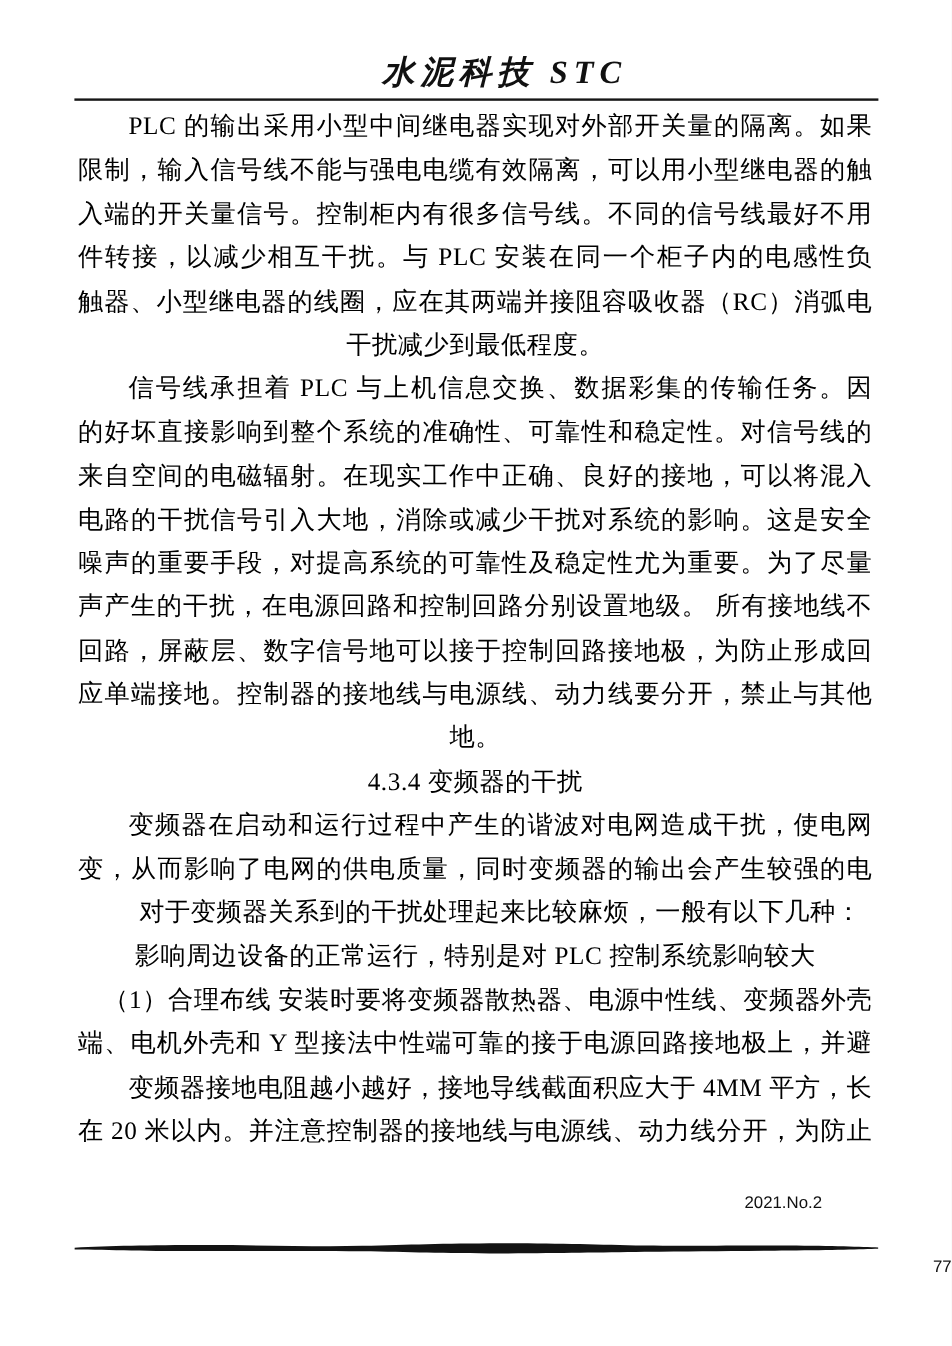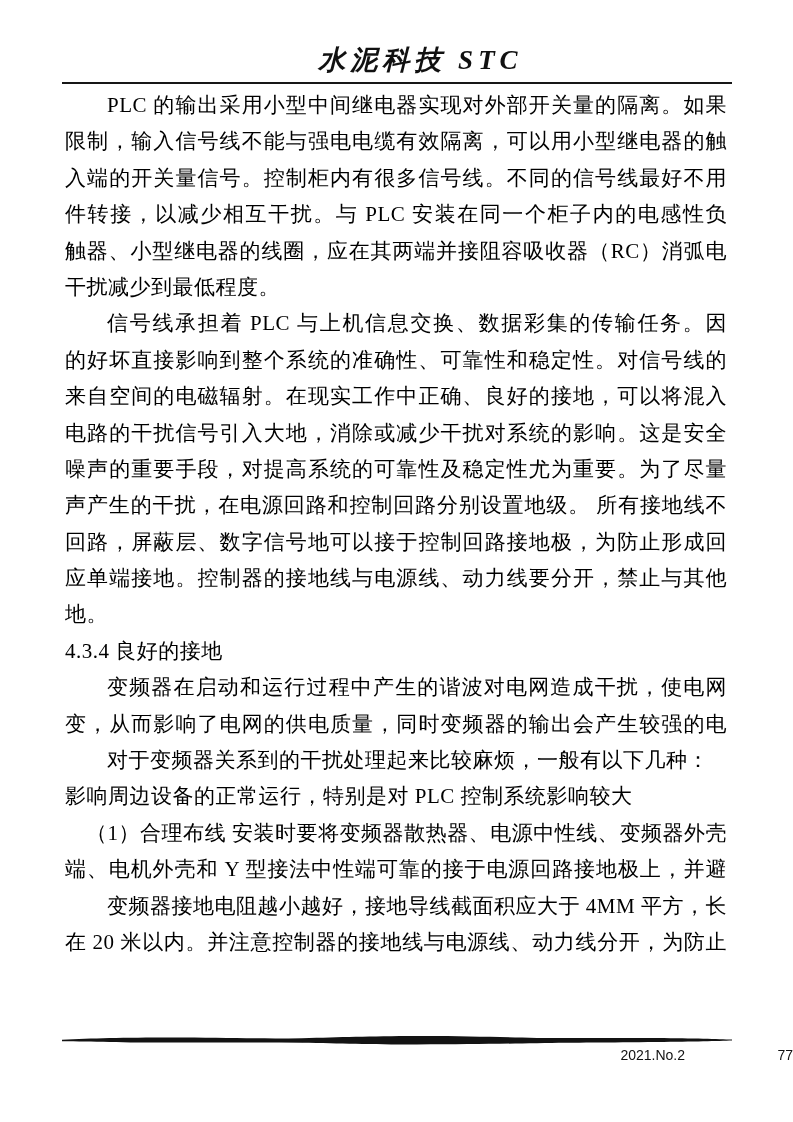--- a/index.html
+++ b/index.html
@@ -42,21 +42,21 @@
     top: 87px;
     left: 65px;
     width: 662px;
     font-size: 21px;
     line-height: 36.4px;
     letter-spacing: 0.5px;
   }
   .bl {
     height: 36.4px;
     white-space: nowrap;
-    text-align: left;
+    text-align: center;
   }
   .bl.j {
     white-space: normal;
     text-align: justify;
     text-align-last: justify;
     overflow: hidden;
   }
   .bl.ind  { text-indent: 42px; }
   .bl.ind1 { text-indent: 21px; }
   
@@ -72,21 +72,21 @@
     top: 1047px;
     left: 0;
     width: 100%;
     text-align: right;
     font-family: "Liberation Sans", "DejaVu Sans", sans-serif;
     font-size: 14px;
     color: #111;
   }
   .issue-label {
     position: absolute;
-    top: 1047px;
+    top: 994px;
     right: 108px;
     font-family: "Liberation Sans", "DejaVu Sans", sans-serif;
     font-size: 14px;
     color: #111;
   }
 </style>
 </head>
 <body>
 
 <div class="page">
@@ -103,21 +103,21 @@
     <div class="bl">干扰减少到最低程度。</div>
     <div class="bl ind j">信号线承担着 PLC 与上机信息交换、数据彩集的传输任务。因此，传输质量</div>
     <div class="bl j">的好坏直接影响到整个系统的准确性、可靠性和稳定性。对信号线的干扰主要是</div>
     <div class="bl j">来自空间的电磁辐射。在现实工作中正确、良好的接地，可以将混入电源和 I/O</div>
     <div class="bl j">电路的干扰信号引入大地，消除或减少干扰对系统的影响。这是安全保护和抑制</div>
     <div class="bl j">噪声的重要手段，对提高系统的可靠性及稳定性尤为重要。为了尽量减少电磁噪</div>
     <div class="bl j">声产生的干扰，在电源回路和控制回路分别设置地级。 所有接地线不可形成接地</div>
     <div class="bl j">回路，屏蔽层、数字信号地可以接于控制回路接地极，为防止形成回路，屏蔽层</div>
     <div class="bl j">应单端接地。控制器的接地线与电源线、动力线要分开，禁止与其他设备串联接</div>
     <div class="bl">地。</div>
-    <div class="bl">4.3.4 良好的接地</div>
+    <div class="bl">4.3.4 变频器的干扰</div>
     <div class="bl ind j">变频器在启动和运行过程中产生的谐波对电网造成干扰，使电网电压产生畸</div>
     <div class="bl j">变，从而影响了电网的供电质量，同时变频器的输出会产生较强的电磁辐射干扰，</div>
     <div class="bl ind">对于变频器关系到的干扰处理起来比较麻烦，一般有以下几种：</div>
     <div class="bl">影响周边设备的正常运行，特别是对 PLC 控制系统影响较大</div>
     <div class="bl ind1 j">（1）合理布线 安装时要将变频器散热器、电源中性线、变频器外壳和中性</div>
     <div class="bl j">端、电机外壳和 Y 型接法中性端可靠的接于电源回路接地极上，并避免形成“地</div>
     <div class="bl ind j">变频器接地电阻越小越好，接地导线截面积应大于 4MM 平方，长度最好控制</div>
     <div class="bl j">在 20 米以内。并注意控制器的接地线与电源线、动力线分开，为防止对信号的干</div>
   </div>
 

